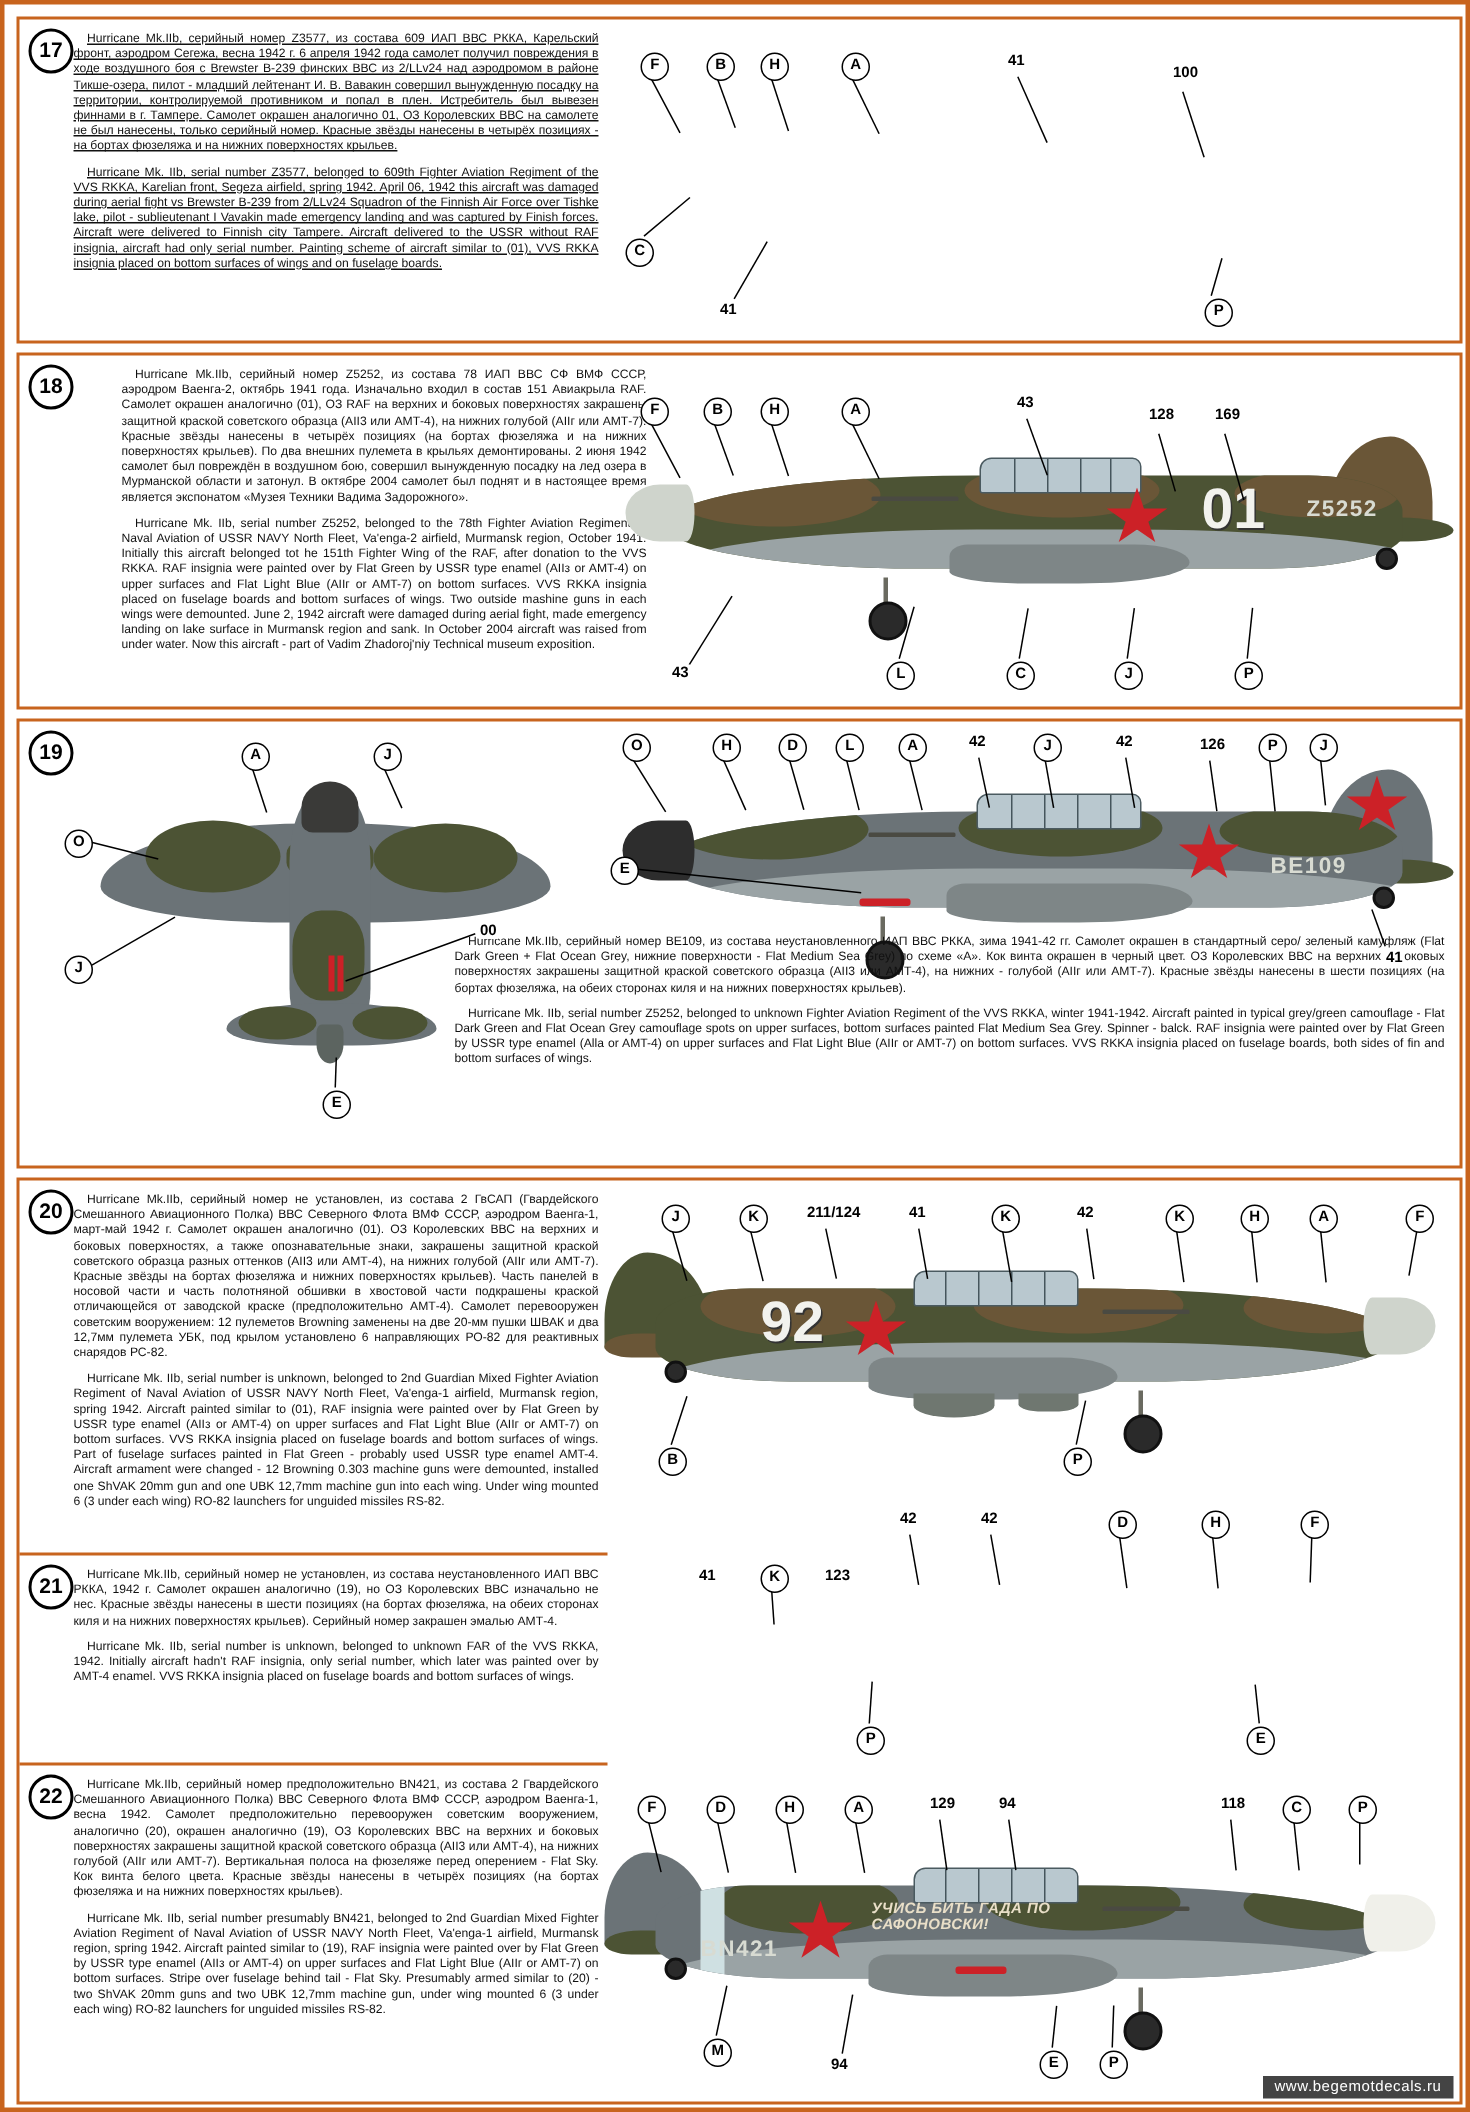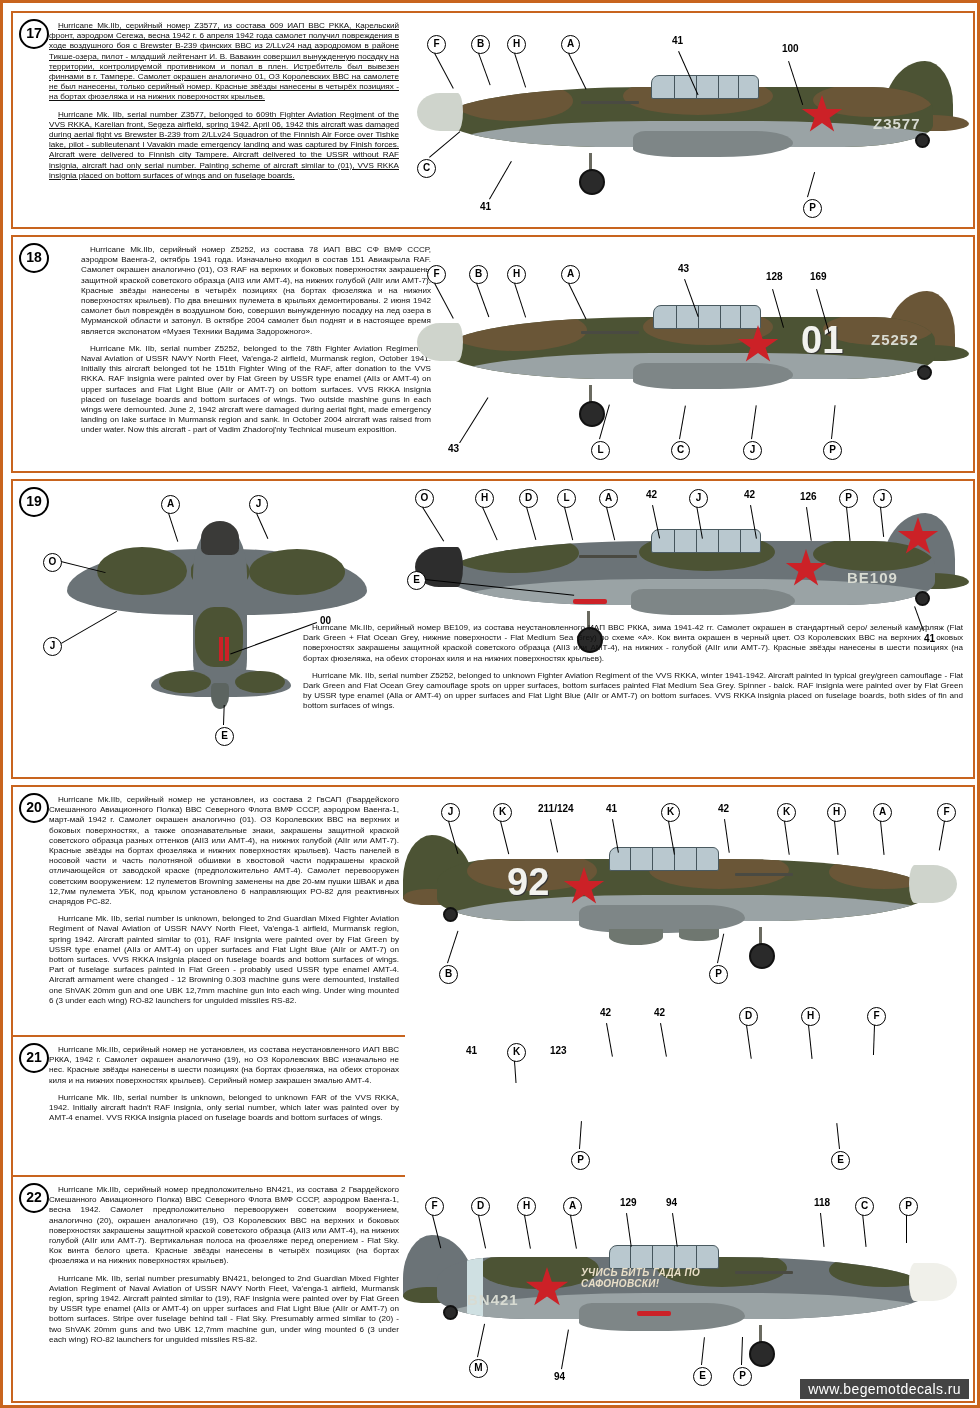--- a/index.html
+++ b/index.html
@@ -166,72 +166,39 @@
     background: #000;
     height: 1px;
     transform-origin: 0 0;
     z-index: 4;
   }
   .footer {
     position: absolute;
     right: 8px; bottom: 6px;
     background: #444;
     color: #fff;
-    font-size: 14px;
+    font-size: 10px;
     padding: 2px 8px;
     letter-spacing: 0.4px;
   }
 </style>
 </head>
 <body>
 
 <div class="sheet">
 
   <div class="panel" style="left:8px; top:8px; width:964px; height:218px;"></div>
   <div class="numcircle" style="left:16px; top:16px;">17</div>
   <div class="txt" style="left:46px; top:18px; width:350px;text-decoration:underline;">
     <p>Hurricane Mk.IIb, серийный номер Z3577, из состава 609 ИАП ВВС РККА, Карельский фронт, аэродром Сегежа, весна 1942 г. 6 апреля 1942 года самолет получил повреждения в ходе воздушного боя с Brewster B-239 финских ВВС из 2/LLv24 над аэродромом в районе Тикше-озера, пилот - младший лейтенант И. В. Вавакин совершил вынужденную посадку на территории, контролируемой противником и попал в плен. Истребитель был вывезен финнами в г. Тампере. Самолет окрашен аналогично 01, ОЗ Королевских ВВС на самолете не был нанесены, только серийный номер. Красные звёзды нанесены в четырёх позициях - на бортах фюзеляжа и на нижних поверхностях крыльев.</p>
     <p>Hurricane Mk. IIb, serial number Z3577, belonged to 609th Fighter Aviation Regiment of the VVS RKKA, Karelian front, Segeza airfield, spring 1942. April 06, 1942 this aircraft was damaged during aerial fight vs Brewster B-239 from 2/LLv24 Squadron of the Finnish Air Force over Tishke lake, pilot - sublieutenant I Vavakin made emergency landing and was captured by Finish forces. Aircraft were delivered to Finnish city Tampere. Aircraft delivered to the USSR without RAF insignia, aircraft had only serial number. Painting scheme of aircraft similar to (01), VVS RKKA insignia placed on bottom surfaces of wings and on fuselage boards.</p>
   </div>
 
   <div class="art" style="left:400px; top:14px; width:566px; height:206px;">
 
-    <div class="plane" style="left:0; top:40px; width:566px; height:140px;">
-
-      <div class="tailfin" style="left:480px; top:4px; width:70px; height:62px; background:#4c5334;"></div>
-      <div class="tailplane" style="left:500px; top:58px; width:66px; height:16px; background:#6a5637;"></div>
-
-      <div class="fuselage" style="left:40px; top:30px; width:490px; height:60px; background:#4c5334;">
-        <div class="camoblob" style="left:10px; top:-6px; width:120px; height:40px; background:#6a5637;"></div>
-        <div class="camoblob" style="left:180px; top:-10px; width:150px; height:38px; background:#6a5637;"></div>
-        <div class="camoblob" style="left:370px; top:-4px; width:120px; height:34px; background:#6a5637;"></div>
-        <div class="camoblob" style="left:0; top:34px; width:520px; height:44px; background:#9aa3a5; border-radius:40% 40% 20% 20%/60% 60% 40% 40%;"></div>
-      </div>
-
-      <div class="spinner" style="left:14px; top:36px; width:46px; height:38px; background:#cfd4cc;"></div>
-
-      <div class="canopy" style="left:248px; top:18px; width:106px; height:22px;">
-        <i style="left:22px"></i>
-          <i style="left:44px"></i>
-          <i style="left:66px"></i>
-          <i style="left:86px"></i>
-      </div>
-
-      <div class="wingroot" style="left:230px; top:74px; width:160px; height:26px; background:#7e8687;"></div>
-
-      <div class="exhaust" style="left:178px; top:44px; width:58px;"></div>
-
-      <div class="star" style="left:398px; top:38px; width:42px; height:40px;"></div>
-
-      <div class="serial" style="left:470px; top:58px; font-size:15px;">Z3577</div>
-
-      <div class="strut" style="left:186px; top:96px; width:3px; height:22px;"></div>
-      <div class="wheel" style="left:176px; top:112px; width:22px; height:22px;"></div>
-      <div class="wheel" style="left:512px; top:76px; width:11px; height:11px;"></div>
-    </div>
 
     <div class="call circ" style="left:24px; top:18px;">F</div>
     <div class="call circ" style="left:68px; top:18px;">B</div>
     <div class="call circ" style="left:104px; top:18px;">H</div>
     <div class="call circ" style="left:158px; top:18px;">A</div>
     <div class="call plain" style="left:268px; top:18px;">41</div>
     <div class="call plain" style="left:378px; top:26px;">100</div>
     <div class="call circ" style="left:14px; top:142px;">C</div>
     <div class="call plain" style="left:76px; top:184px;">41</div>
     <div class="call circ" style="left:400px; top:182px;">P</div>

